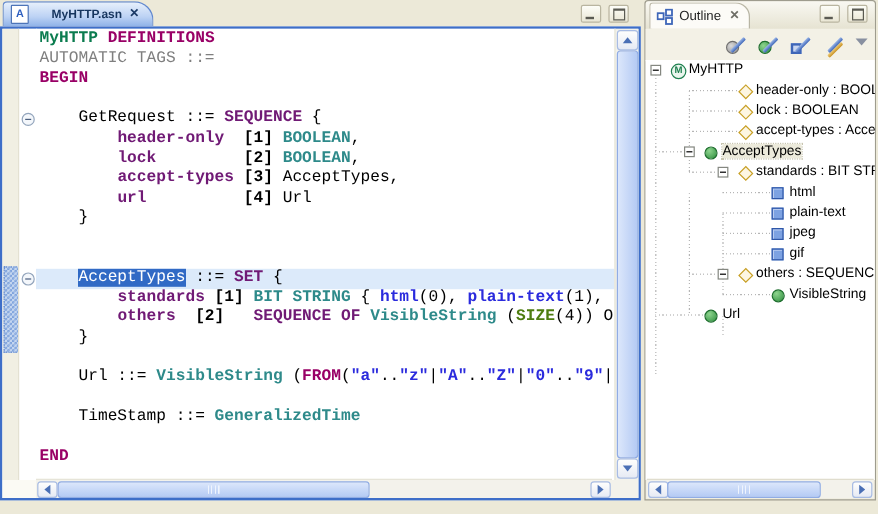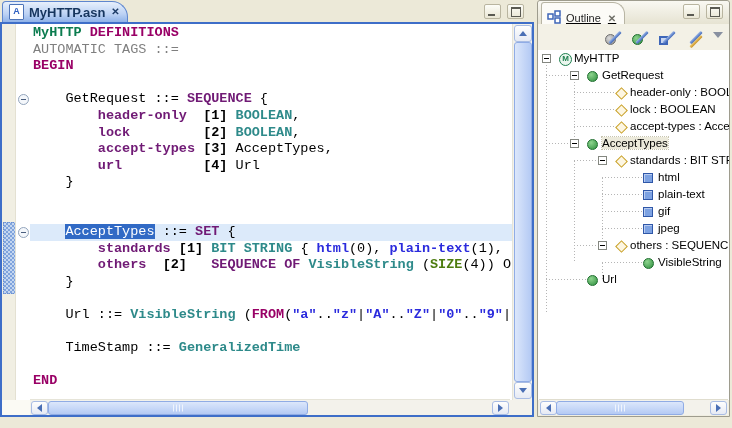--- a/index.html
+++ b/index.html
@@ -6,21 +6,21 @@
   body{width:732px;height:428px;background:#ECE9D8;position:relative;overflow:hidden;
        font-family:"Liberation Sans",sans-serif;-webkit-font-smoothing:antialiased;}
 
   
   .editor-pane{position:absolute;left:0;top:0;width:534px;height:417px;}
   .editor-tabrow{position:absolute;left:0;top:0;right:0;height:22px;}
   .editor-tab{position:absolute;left:2px;top:1px;height:21px;width:126px;
       background:linear-gradient(to bottom,#E7F0FC 0%,#BCD2F4 60%,#8FB2E8 100%);
       border:1px solid #5E86CE;border-bottom:none;border-radius:4px 16px 0 0;
       display:flex;align-items:center;padding:0 6px;box-sizing:border-box;}
-  .editor-tab .tab-label{font-size:13px;font-weight:bold;color:#16355E;margin:0 6px 0 5px;white-space:nowrap;}
+  .editor-tab .tab-label{font-size:10px;font-weight:bold;color:#16355E;margin:0 6px 0 19px;white-space:nowrap;}
   .tab-close{font-size:10px;font-weight:bold;color:#1B3A66;cursor:default;line-height:10px;}
   .doc-icon{width:13px;height:14px;background:#fff;border:1px solid #4D74B8;border-radius:1px;
       font-size:9px;font-weight:bold;color:#2D5FC0;text-align:center;line-height:13px;}
   .win-btns{position:absolute;top:4px;display:flex;gap:6px;}
   .editor-pane .win-btns{right:10px;}
   .win-btn{width:15px;height:13px;background:linear-gradient(#FDFDF8,#E9E6D4);
       border:1px solid #B9B5A0;border-radius:2px;position:relative;}
   .glyph-min{position:absolute;left:3px;bottom:2px;width:7px;height:2px;background:#5A5A52;}
   .glyph-max{position:absolute;left:3px;top:2px;width:8px;height:7px;border:1px solid #5A5A52;border-top-width:2px;}
 
@@ -70,21 +70,21 @@
   .corner{position:absolute;right:0;bottom:0;width:22px;height:15px;background:#F3F2EB;}
   .corner-left{position:absolute;left:0;bottom:0;width:28px;height:15px;background:#FBFAF4;}
 
   
   .outline-pane{position:absolute;left:537px;top:0;width:193px;height:417px;
       background:#F0EEE1;border:1px solid #9E9C8E;border-radius:3px 3px 0 0;box-sizing:border-box;}
   .outline-tabrow{position:absolute;left:0;top:0;right:0;height:23px;
       background:linear-gradient(#F9F8F2,#E6E3D2);border-bottom:1px solid #D8D5C2;border-radius:3px 3px 0 0;}
   .outline-tab{position:absolute;left:3px;top:1px;height:22px;min-width:84px;background:#FCFBF7;
       border:1px solid #B8B5A4;border-bottom:none;border-radius:3px 12px 0 0;
-      display:flex;align-items:flex-end;padding:0 8px 0 5px;box-sizing:border-box;text-decoration:underline;}
+      display:flex;align-items:center;padding:0 8px 0 5px;box-sizing:border-box;}
   .outline-tab .tab-label{font-size:11px;color:#1F1F1F;margin:0 7px 0 5px;}
   .outline-tab .tab-close{color:#6E6E66;}
   .outline-pane .win-btns{right:6px;top:3px;}
   .outline-toolbar{position:absolute;left:0;top:23px;right:0;height:26px;background:#F3F1E6;
       border-bottom:1px solid #DBD8C6;display:flex;align-items:center;justify-content:flex-end;gap:7px;padding-right:6px;}
   .tb-icon{width:20px;height:18px;position:relative;}
   .slash{position:absolute;left:3px;top:2px;width:14px;height:14px;}
   .slash::before{content:"";position:absolute;left:1px;top:6px;width:16px;height:3px;
       background:linear-gradient(#9DB8E8,#3E66B8);transform:rotate(-45deg);border-radius:1px;}
   .slash.gold::before{background:linear-gradient(#F0D080,#C89020);}
@@ -220,26 +220,20 @@
       <div class="tree-spine" style="left: 36px; top: 26px; height: 68px;"></div>
       <div class="tree-spine" style="left: 36px; top: 111px; height: 102px;"></div>
       <div class="tree-spine" style="left: 64px; top: 128px; height: 68px;"></div>
       <div class="tree-spine" style="left: 64px; top: 213px; height: 17px;"></div>
       <div class="tree-row">
         <span class="expander" style="left: 4px;"></span>
         <span class="t-icon ic-module" style="left: 21px;">M</span>
         <span class="tree-label" style="left: 36px;">MyHTTP</span>
       </div>
       <div class="tree-row">
-        <div class="tree-stub" style="left: 8px; width: 24px; top: 8px;"></div>
-        <span class="expander" style="left: 32px;"></span>
-        <span class="t-icon ic-type" style="left: 49px;"></span>
-        <span class="tree-label" style="left: 64px;">GetRequest</span>
-      </div>
-      <div class="tree-row">
         <div class="tree-stub" style="left: 36px; width: 41px; top: 8px;"></div>
         <span class="t-icon ic-field" style="left: 77px;"></span>
         <span class="tree-label" style="left: 92px;">header-only : BOOLEAN</span>
       </div>
       <div class="tree-row">
         <div class="tree-stub" style="left: 36px; width: 41px; top: 8px;"></div>
         <span class="t-icon ic-field" style="left: 77px;"></span>
         <span class="tree-label" style="left: 92px;">lock : BOOLEAN</span>
       </div>
       <div class="tree-row">
@@ -265,26 +259,26 @@
         <span class="tree-label" style="left: 120px;">html</span>
       </div>
       <div class="tree-row">
         <div class="tree-stub" style="left: 64px; width: 41px; top: 8px;"></div>
         <span class="t-icon ic-enum" style="left: 105px;"></span>
         <span class="tree-label" style="left: 120px;">plain-text</span>
       </div>
       <div class="tree-row">
         <div class="tree-stub" style="left: 64px; width: 41px; top: 8px;"></div>
         <span class="t-icon ic-enum" style="left: 105px;"></span>
+        <span class="tree-label" style="left: 120px;">jpeg</span>
+      </div>
+      <div class="tree-row">
+        <div class="tree-stub" style="left: 64px; width: 41px; top: 8px;"></div>
+        <span class="t-icon ic-enum" style="left: 105px;"></span>
         <span class="tree-label" style="left: 120px;">gif</span>
-      </div>
-      <div class="tree-row">
-        <div class="tree-stub" style="left: 64px; width: 41px; top: 8px;"></div>
-        <span class="t-icon ic-enum" style="left: 105px;"></span>
-        <span class="tree-label" style="left: 120px;">jpeg</span>
       </div>
       <div class="tree-row">
         <div class="tree-stub" style="left: 36px; width: 24px; top: 8px;"></div>
         <span class="expander" style="left: 60px;"></span>
         <span class="t-icon ic-field" style="left: 77px;"></span>
         <span class="tree-label" style="left: 92px;">others : SEQUENCE OF</span>
       </div>
       <div class="tree-row">
         <div class="tree-stub" style="left: 64px; width: 41px; top: 8px;"></div>
         <span class="t-icon ic-type" style="left: 105px;"></span>

